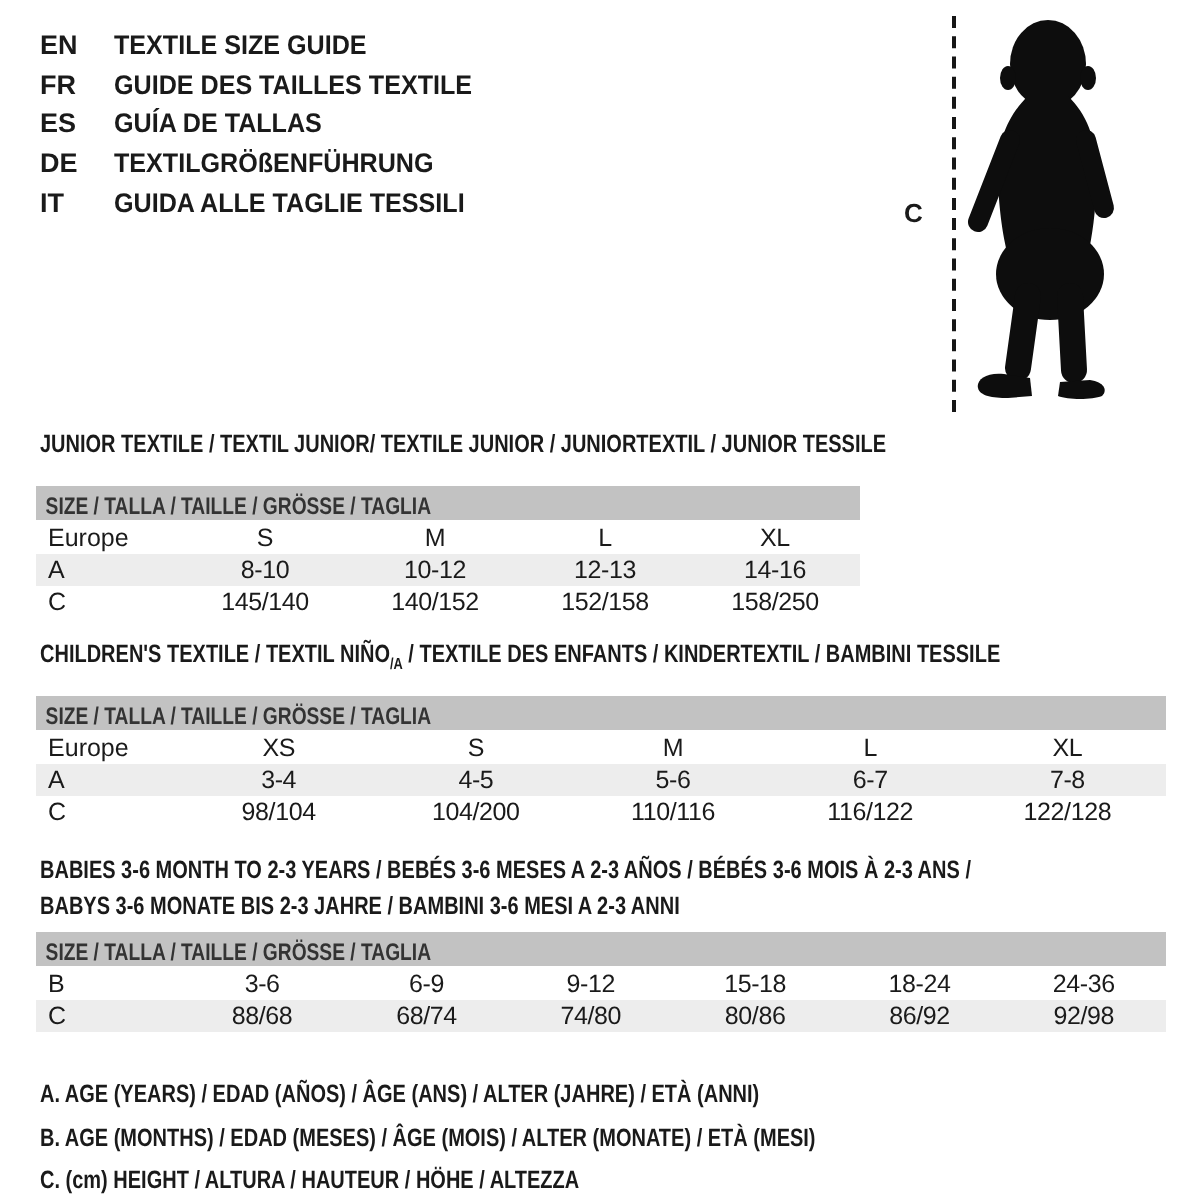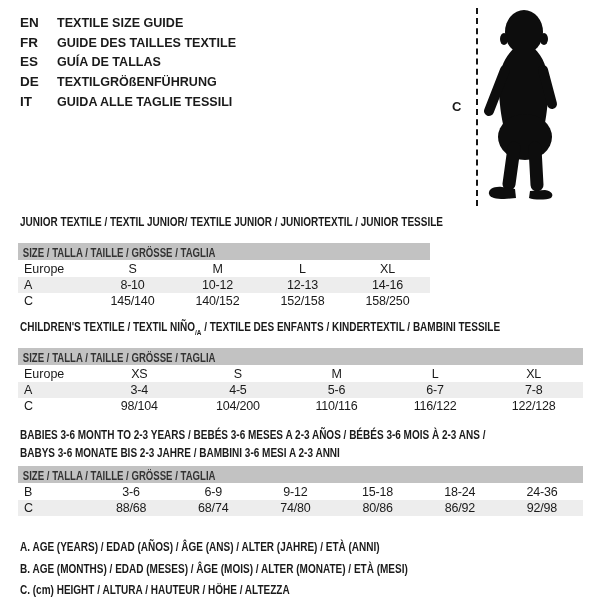--- a/index.html
+++ b/index.html
@@ -33,21 +33,21 @@
   
   .size-table{left:18px;}
   .tbl-1{top:243px;width:412px;}
   .tbl-2{top:348px;width:565px;}
   .tbl-3{top:466px;width:565px;}
   .thead{height:17px;background:#c2c2c2;display:flex;align-items:flex-end;}
   .thead .ht{
     font-size:12px;font-weight:700;color:#333;padding-left:6px;
     white-space:nowrap;transform:scaleX(0.8);transform-origin:0 50%;
   }
-  .tr{height:16px;display:flex;align-items:center;font-size:12.5px;}
+  .tr{height:16px;display:flex;align-items:center;font-size:12.5px;justify-content:flex-end;}
   .tr.first{height:17px;}
   .tr.alt{background:#ededed;}
   .lbl{width:72px;padding-left:6px;box-sizing:border-box;}
   .c{flex:1;text-align:center;letter-spacing:-0.2px;}
 
   
   .notes{top:537px;left:20px;}
   .note-line{
     font-weight:700;font-size:12.5px;line-height:21.5px;white-space:nowrap;
     transform:scaleX(0.8);transform-origin:0 50%;

